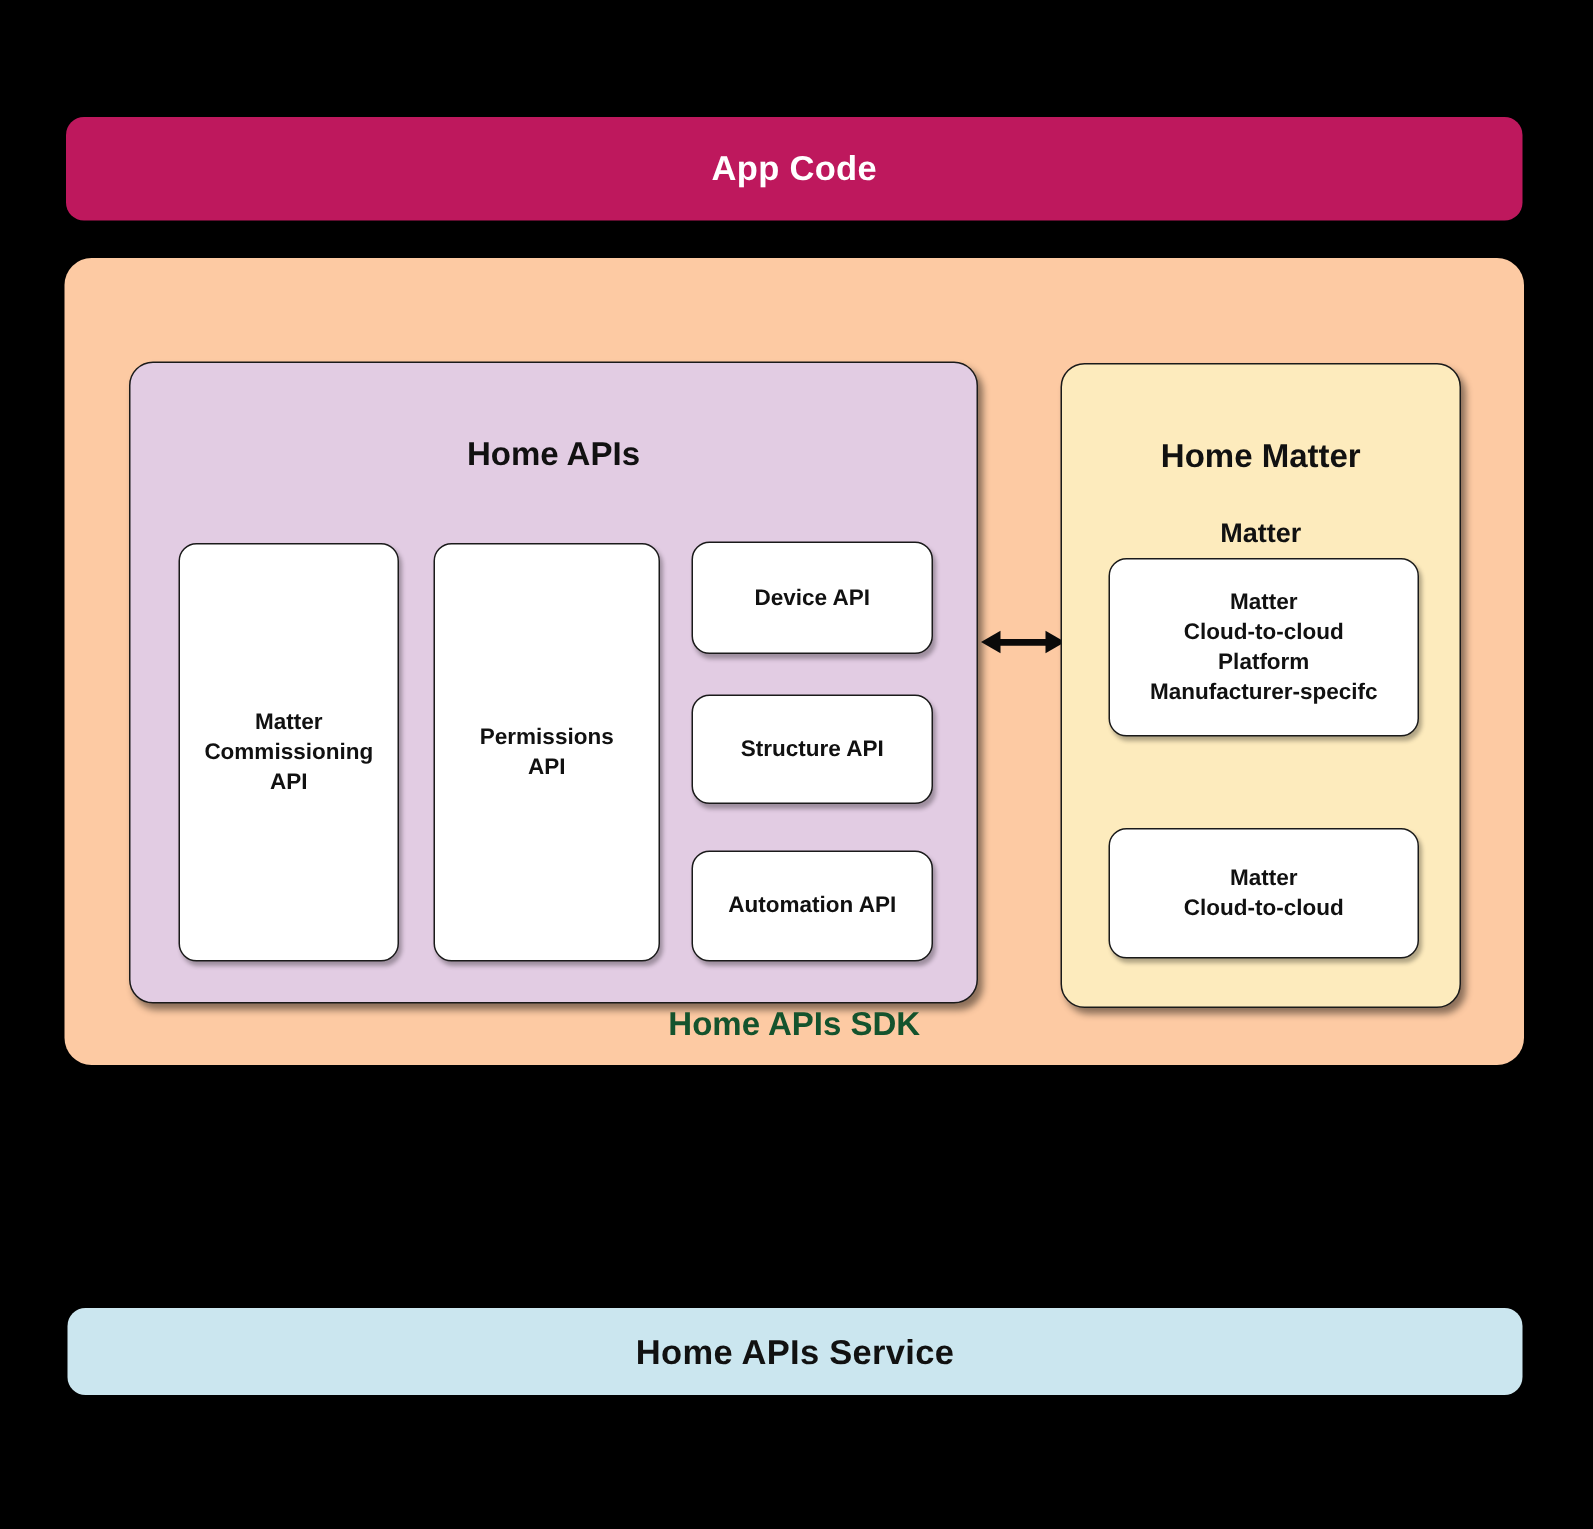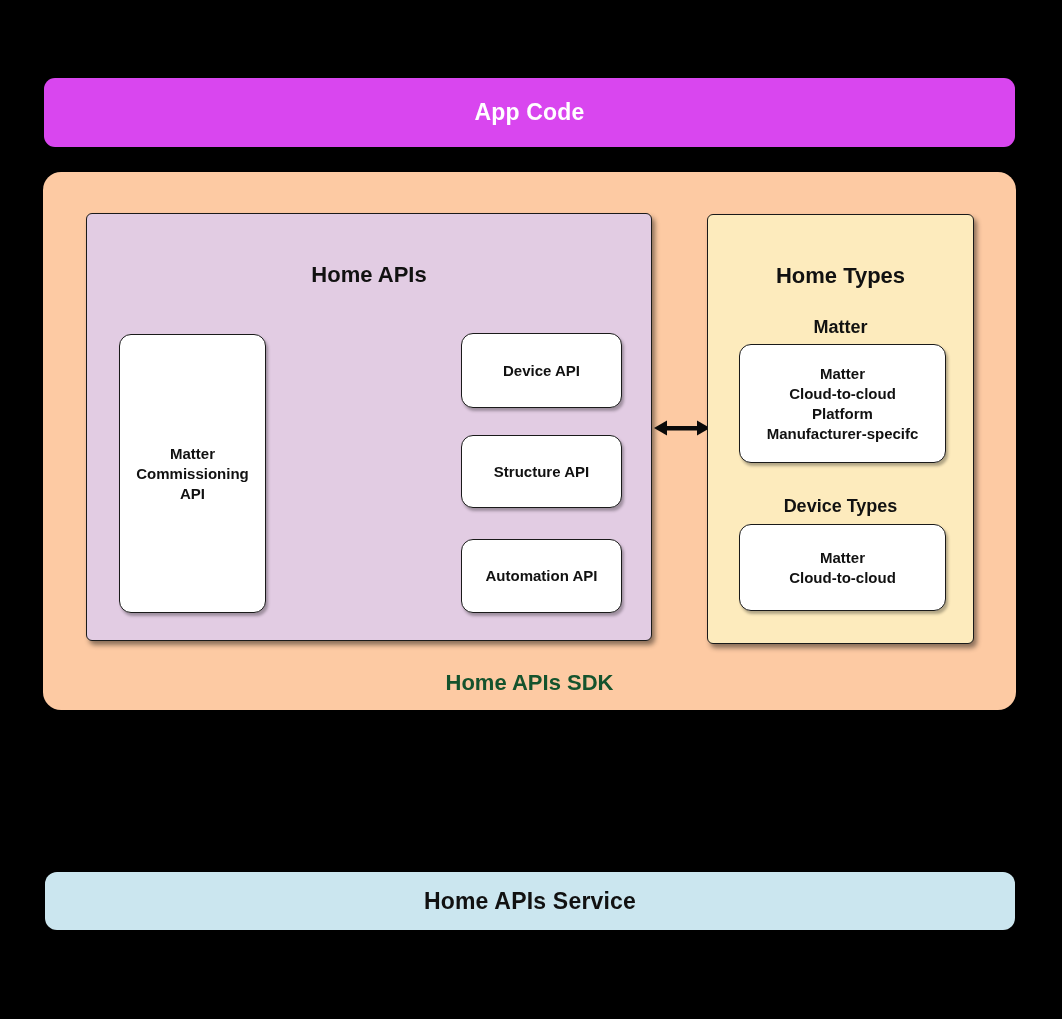--- a/index.html
+++ b/index.html
@@ -17,38 +17,39 @@
     border-radius: 12px;
     display: flex;
     align-items: center;
     justify-content: center;
     font-weight: 700;
     font-size: 23px;
     letter-spacing: 0.2px;
   }
   .app-bar {
     left: 44px; top: 78px; width: 971px; height: 69px;
-    background: #d946ef; color: #ffffff; border-radius: 11px;
+    background: #be185d; color: #ffffff;
   }
   .service-bar {
     left: 45px; top: 872px; width: 970px; height: 58px;
     background: #CBE6EF; color: #111111;
   }
   .sdk {
     position: absolute;
     left: 43px; top: 172px; width: 973px; height: 538px;
     background: #FDCAA3;
     border-radius: 18px;
   }
   .panel {
     position: absolute;
     border: 1.5px solid #1a1a1a;
     box-shadow: 3px 4px 5px rgba(0,0,0,0.45);
-    border-radius: 6px;
+    border-radius: 16px;
     box-sizing: border-box;
+    margin-top: 28px;
   }
   .home-apis {
     left: 43px; top: 41px; width: 566px; height: 428px;
     background: #E2CCE3;
   }
   .home-types {
     left: 664px; top: 42px; width: 267px; height: 430px;
     background: #FDEBBD;
   }
   .panel-title {
@@ -120,49 +121,51 @@
   <div class="sdk">
 
     <div class="panel home-apis">
       <div class="panel-title">Home APIs</div>
 
       <div class="card card-c1 pre-line">
         <span class="pre-line">Matter
 Commissioning
 API</span>
       </div>
+      <div class="card card-c2">
+        <span>Permissions API</span>
+      </div>
       <div class="card card-c3">
         <span>Device API</span>
       </div>
       <div class="card card-c4">
         <span>Structure API</span>
       </div>
       <div class="card card-c5">
         <span>Automation API</span>
       </div>
     </div>
 
     <svg class="arrow" viewBox="0 0 58 20" xmlns="http://www.w3.org/2000/svg">
       <rect x="10" y="8" width="38" height="4.5" fill="#0a0a0a"></rect>
       <polygon points="1,10 14,2.5 14,17.5" fill="#0a0a0a"></polygon>
       <polygon points="57,10 44,2.5 44,17.5" fill="#0a0a0a"></polygon>
     </svg>
 
     <div class="panel home-types">
-      <div class="panel-title">Home Types</div>
+      <div class="panel-title">Home Matter</div>
 
       <div class="sub-title traits-label">Matter</div>
       <div class="card traits-card">
         <span class="pre-line">Matter
 Cloud-to-cloud
 Platform
 Manufacturer-specifc</span>
       </div>
 
-      <div class="sub-title devtypes-label">Device Types</div>
       <div class="card devtypes-card">
         <span class="pre-line">Matter
 Cloud-to-cloud</span>
       </div>
     </div>
 
     <div class="sdk-label">Home APIs SDK</div>
   </div>
 
   <div class="bar service-bar">

